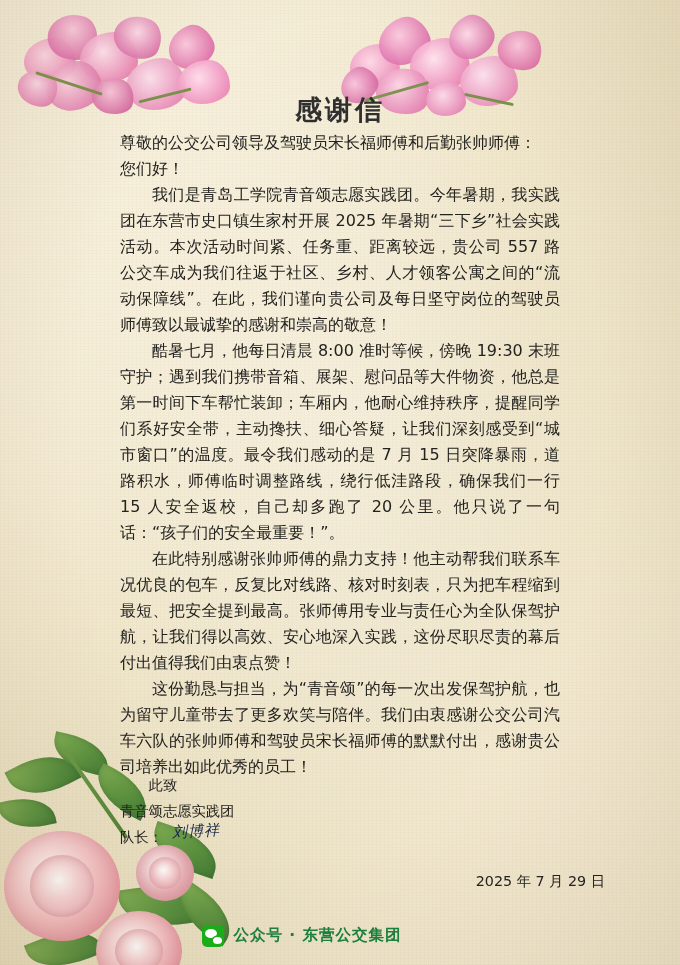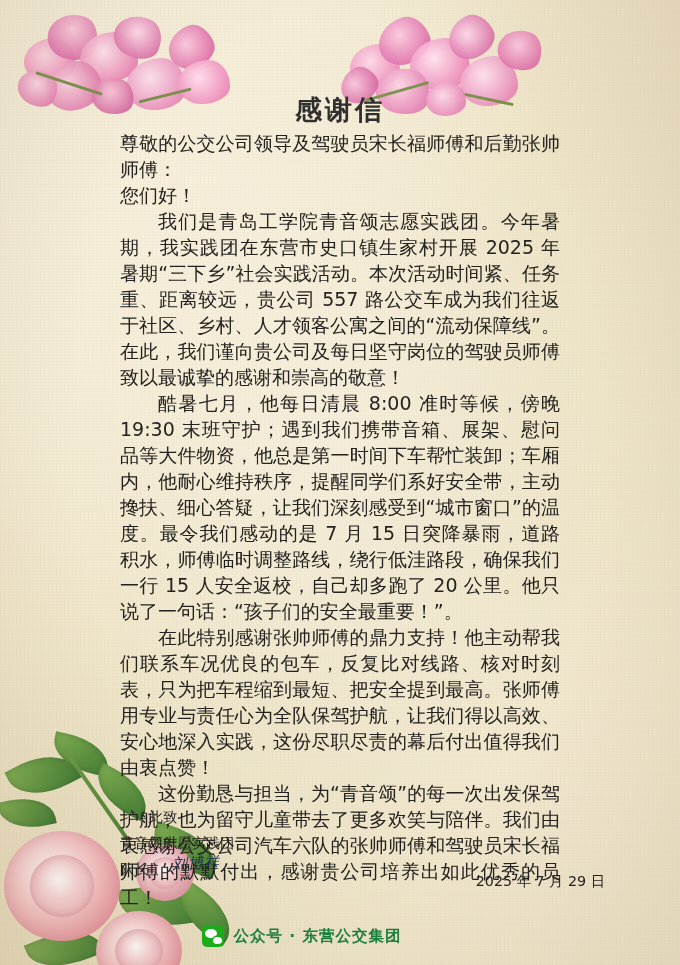--- a/index.html
+++ b/index.html
@@ -97,29 +97,29 @@
     font-weight: bold;
     color: #2f2f2f;
     letter-spacing: 3px;
   }
   .body-text {
     position: absolute;
     top: 130px;
     left: 120px;
     width: 440px;
     font-family: "DejaVu Sans", sans-serif;
-    font-size: 19px;
+    font-size: 16px;
     line-height: 26px;
     color: #23221f;
     text-align: justify;
   }
   .body-text p {
     margin: 0;
   }
-  .indent { text-indent: 2em; margin-top: 32px; }
+  .indent { text-indent: 2em; }
 
   .sign-block {
     position: absolute;
     left: 120px;
     top: 772px;
     width: 440px;
     font-family: "DejaVu Sans", sans-serif;
     font-size: 14.3px;
     line-height: 26px;
     color: #23221f;
@@ -167,21 +167,21 @@
     color: #23221f;
   }
 
   
   .footer-badge {
     position: absolute;
     left: 0;
     bottom: 18px;
     width: 604px;
     display: flex;
-    align-items: center;
+    align-items: flex-start;
     justify-content: center;
     gap: 9px;
   }
   .wechat-icon {
     width: 22px;
     height: 22px;
     border-radius: 5px;
     background: #1aad19;
     position: relative;
     flex: 0 0 auto;

